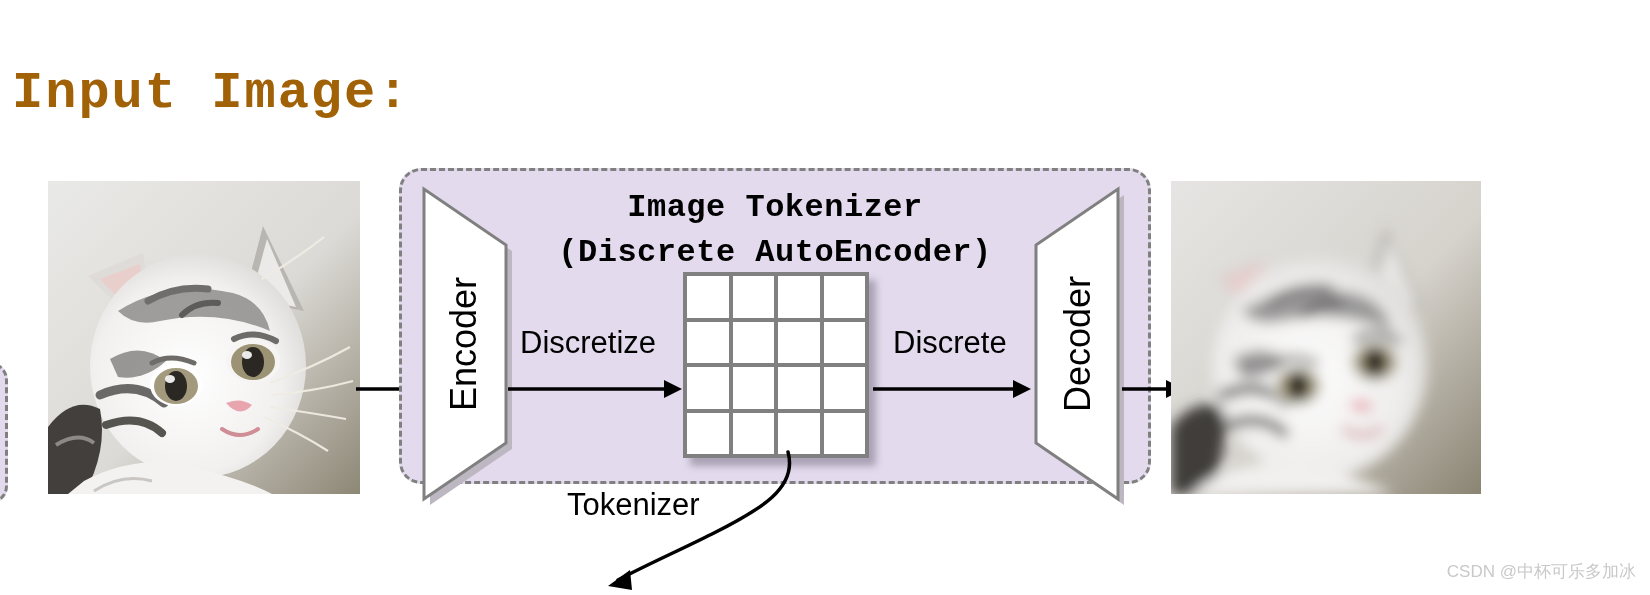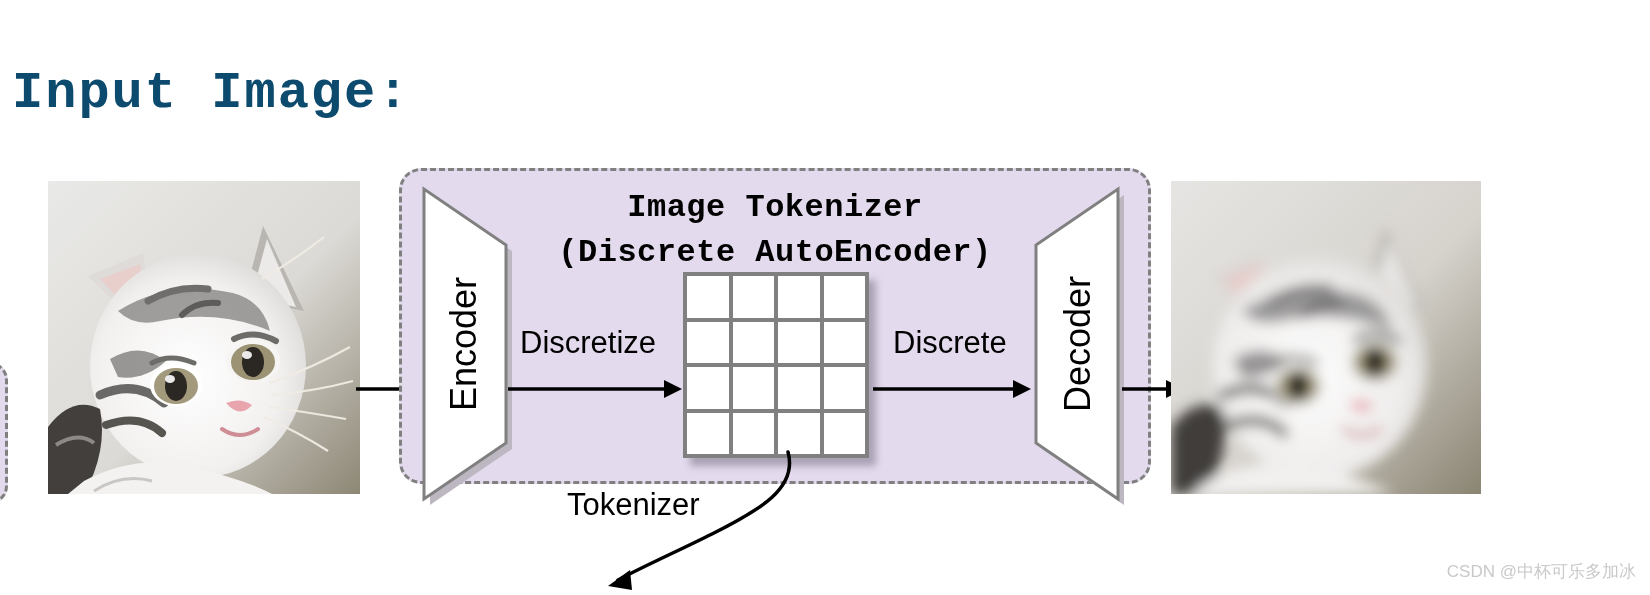--- a/index.html
+++ b/index.html
@@ -17,21 +17,21 @@
 
   
   #page-title {
     position: absolute;
     left: 12px;
     top: 64px;
     font-family: "Liberation Mono", "DejaVu Sans Mono", monospace;
     font-weight: bold;
     font-size: 52px;
     letter-spacing: 2px;
-    color: #0c4a6e;
+    color: #a16207;
     white-space: pre;
   }
 
   
   .cat-photo {
     position: absolute;
     overflow: hidden;
   }
   #input-image {
     left: 48px;

